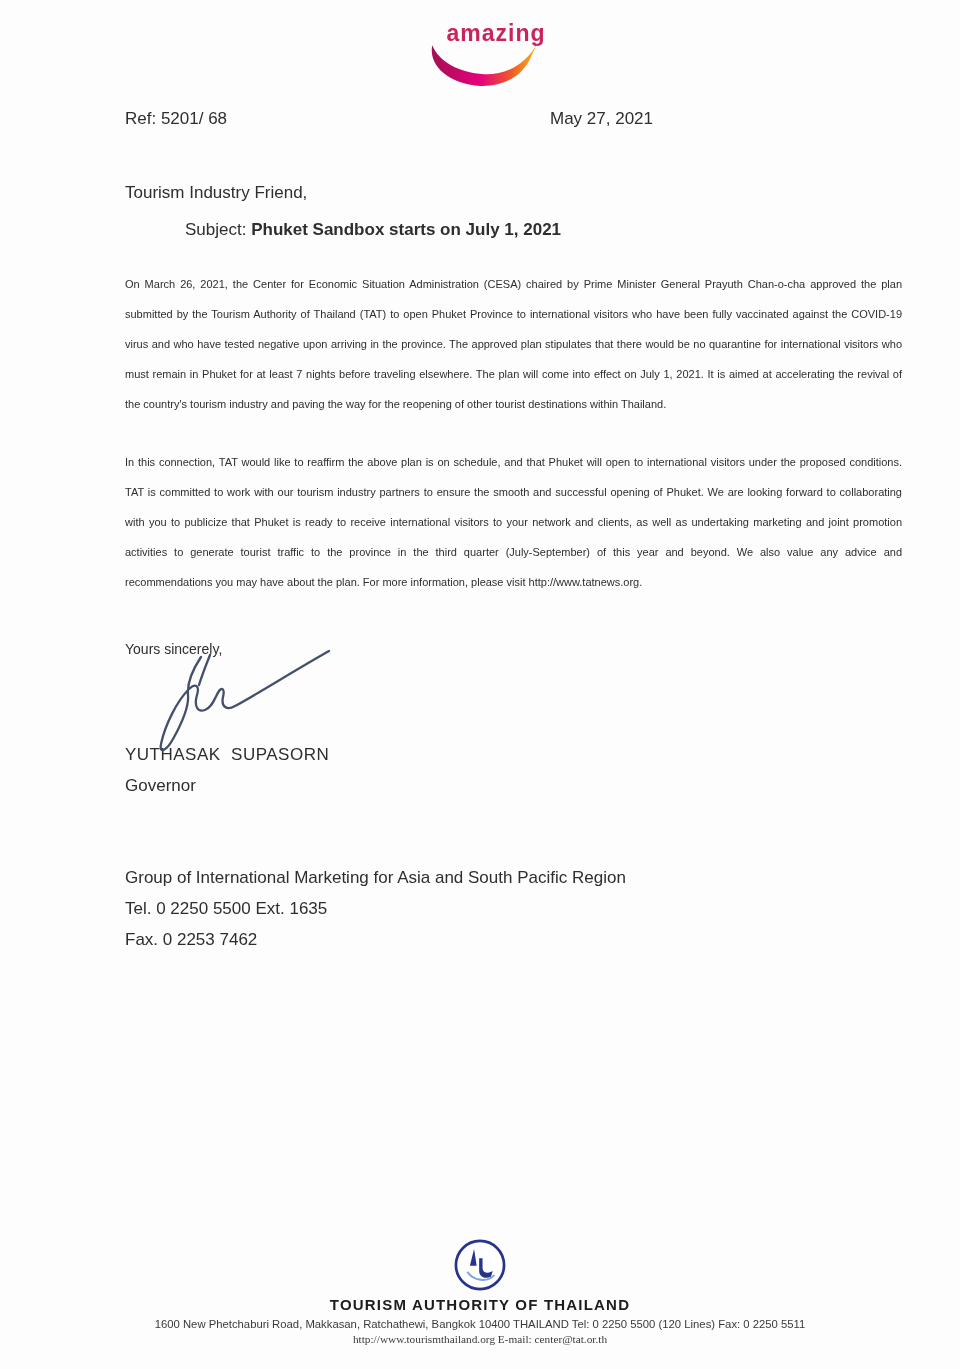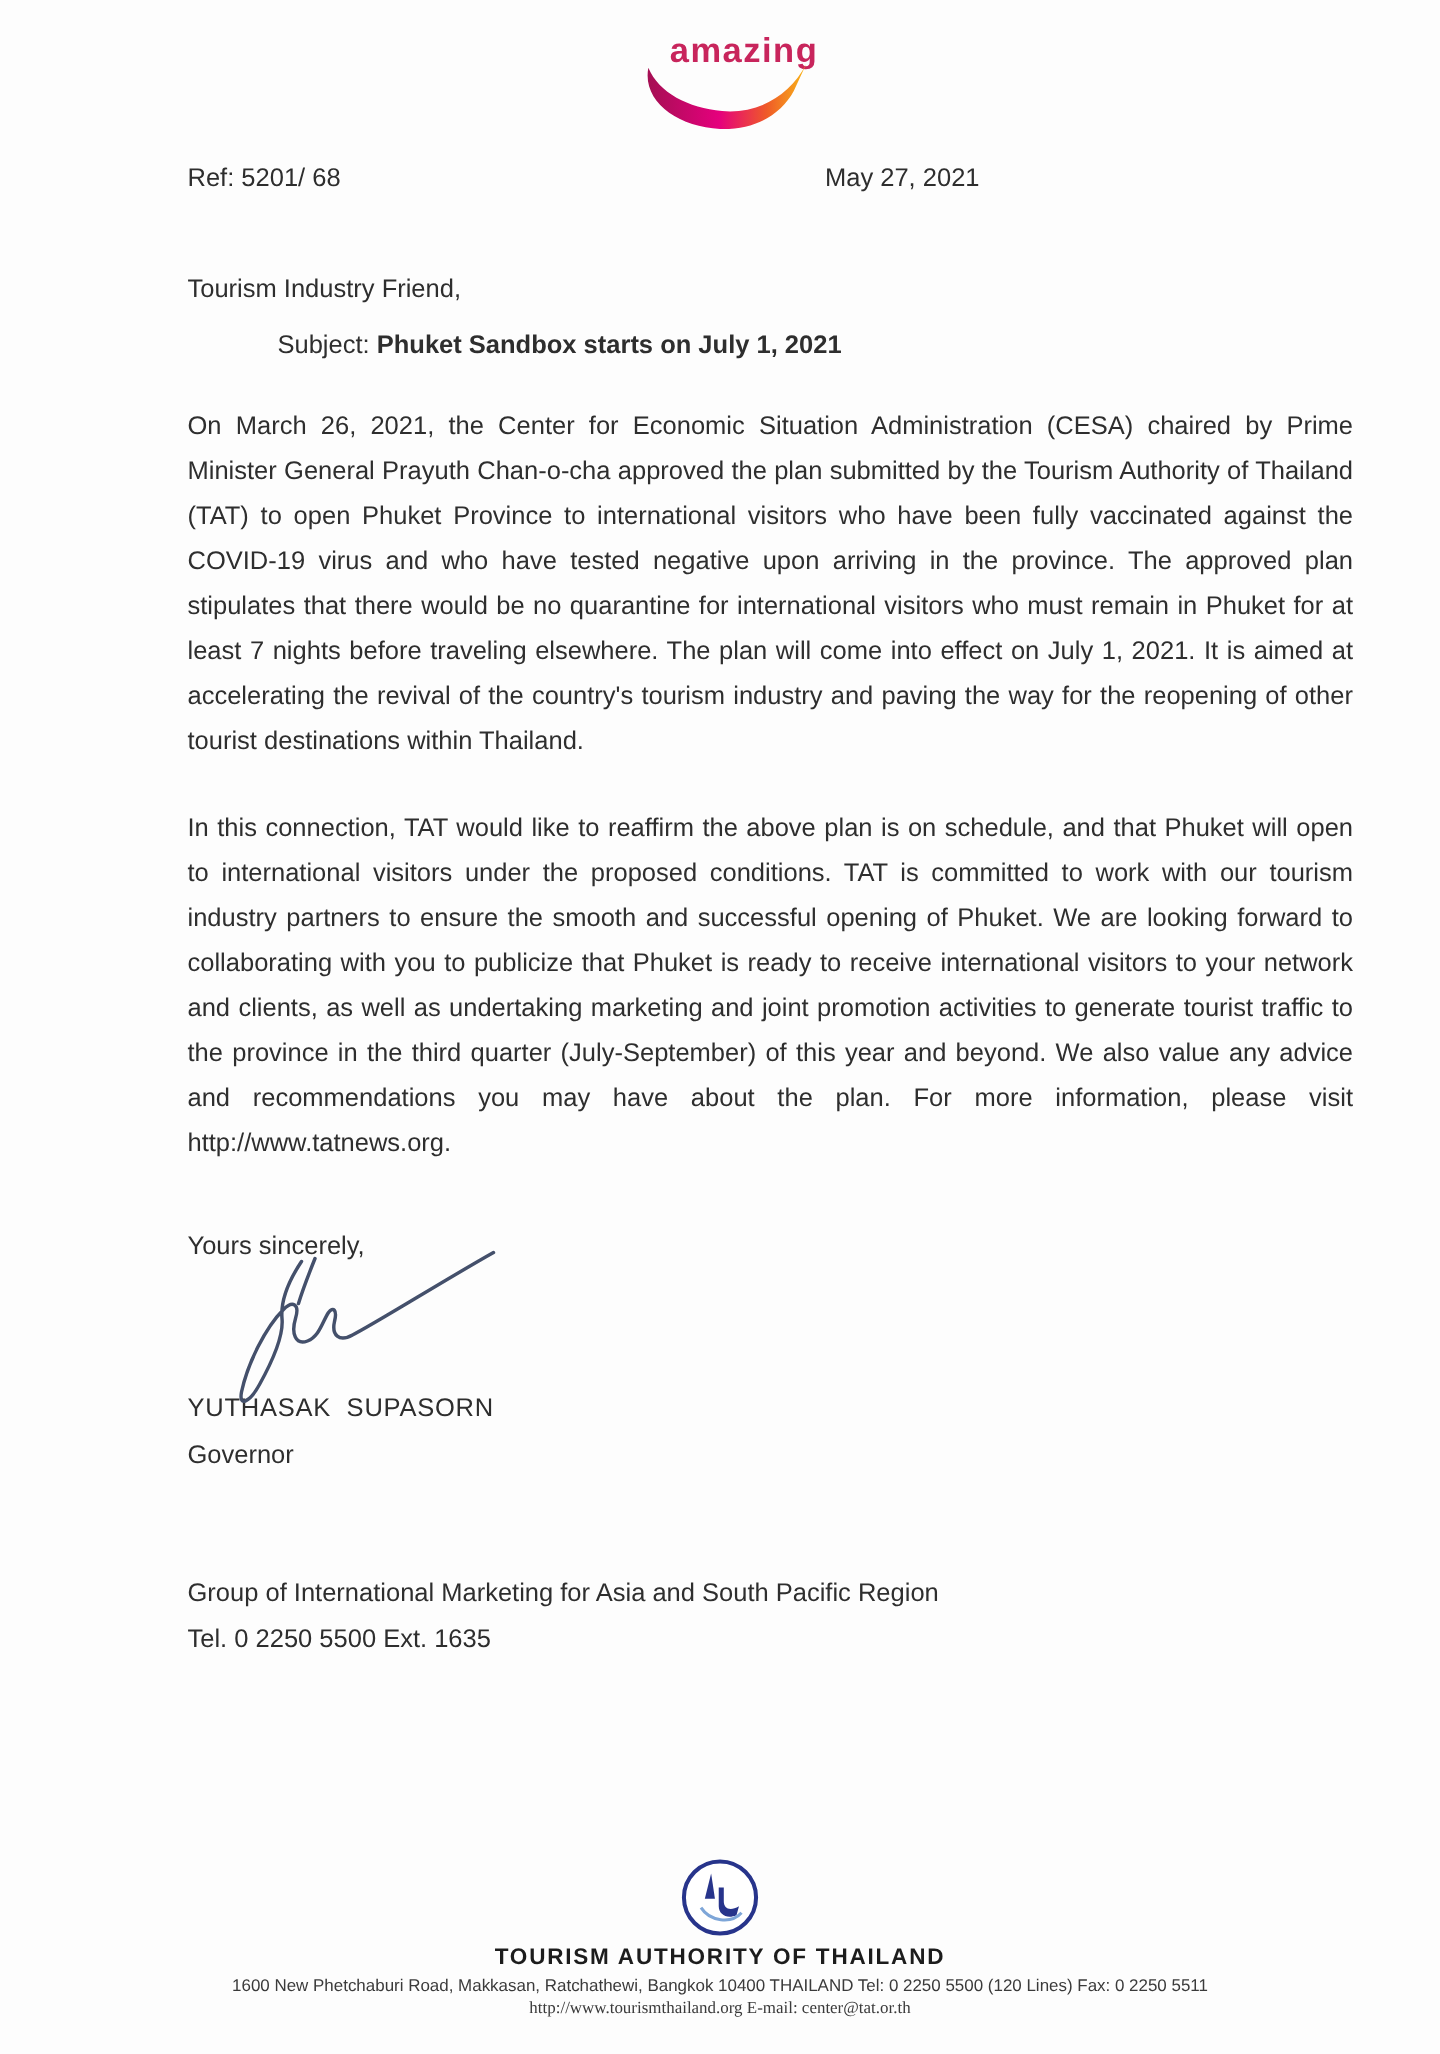--- a/index.html
+++ b/index.html
@@ -27,27 +27,27 @@
   
   .content{margin-left:125px;margin-right:58px;}
   .meta-row{position:relative;margin-top:16px;height:24px;font-size:17px;}
   .ref{position:absolute;left:0;top:0;}
   .date{position:absolute;left:425px;top:0;}
   
   .salutation{margin-top:50px;font-size:17px;}
   .subject-line{margin-top:17px;padding-left:60px;font-size:17px;}
   .subject-text{font-weight:700;}
   .body-par{
-    margin:0 0 28px 0;font-size:17px;line-height:30px;
+    margin:0 0 28px 0;font-size:11px;line-height:30px;
     text-align:justify;
   }
   .body-par:first-of-type{margin-top:29px;}
   
   .closing{margin-top:44px;position:relative;}
-  .valediction{font-size:17px;}
+  .valediction{font-size:14px;}
   .signature-wrap{height:88px;position:relative;}
   .signature-wrap svg{position:absolute;left:-12px;top:-14px;}
   .signer-name{font-size:17px;white-space:pre;letter-spacing:0.5px;}
   .signer-title{font-size:17px;margin-top:11px;}
   
   .contact{margin-top:66px;font-size:17px;line-height:31px;}
   
   .footer{position:absolute;left:0;right:0;bottom:24px;text-align:center;}
   .seal{display:block;margin:0 auto 4px auto;}
   .footer-org{font-size:15px;font-weight:700;letter-spacing:1.2px;color:#1c1c1c;}
@@ -99,20 +99,21 @@
           </g>
         </svg>
       </div>
       <div class="signer-name">YUTHASAK  SUPASORN</div>
       <div class="signer-title">Governor</div>
     </div>
 
     <div class="contact">
       <div>Group of International Marketing for Asia and South Pacific Region</div>
       <div>Tel. 0 2250 5500 Ext. 1635</div>
+      <div>Fax. 0 2253 7462</div>
     </div>
 
   </div>
 
   <div class="footer">
     <svg class="seal" width="54" height="54" viewBox="0 0 64 64">
       <circle cx="32" cy="32" r="28.5" fill="#ffffff" stroke="#27348b" stroke-width="3.2"></circle>
       <path d="M 25,13 L 28,33 L 20,33 Z" fill="#27348b"></path>
       <path d="M 31,24 L 31,39 C 31,46 38,49 45,46 L 47,39 C 40,43 35,41 35,35 L 35,24 Z" fill="#27348b"></path>
       <path d="M 17,40 C 24,51 41,53 49,44" stroke="#7ea6d8" stroke-width="2.4" fill="none"></path>

